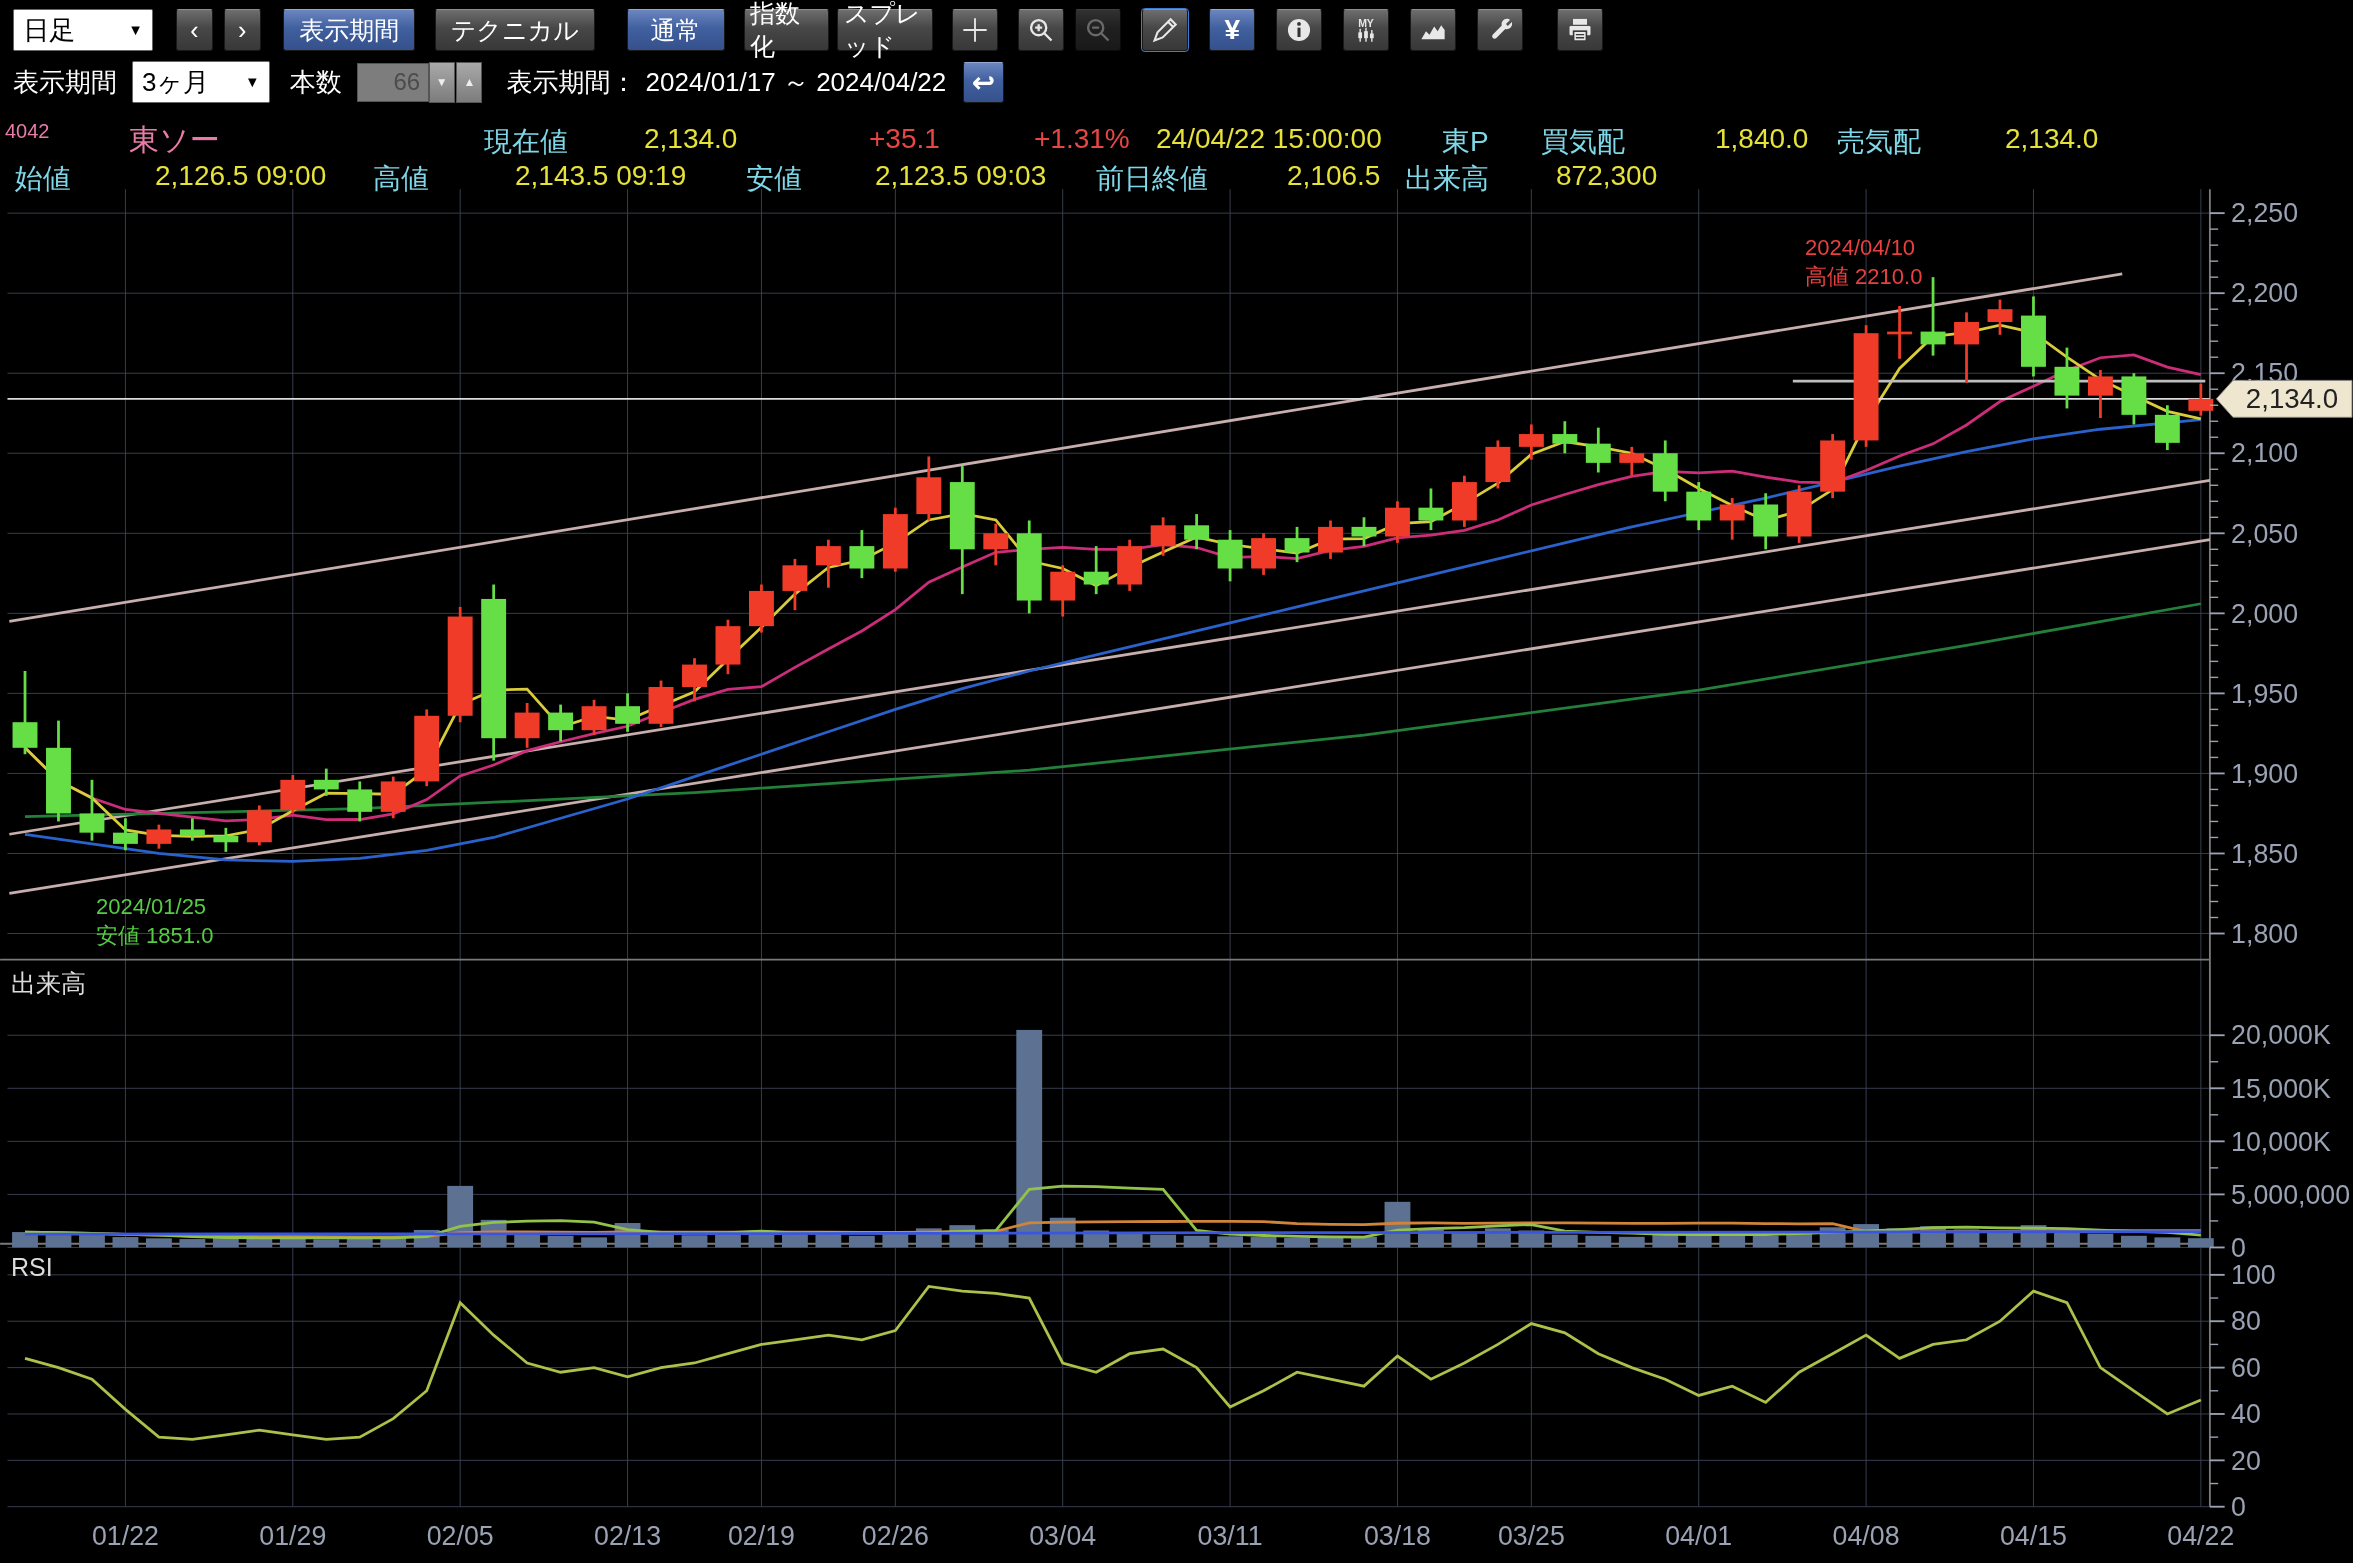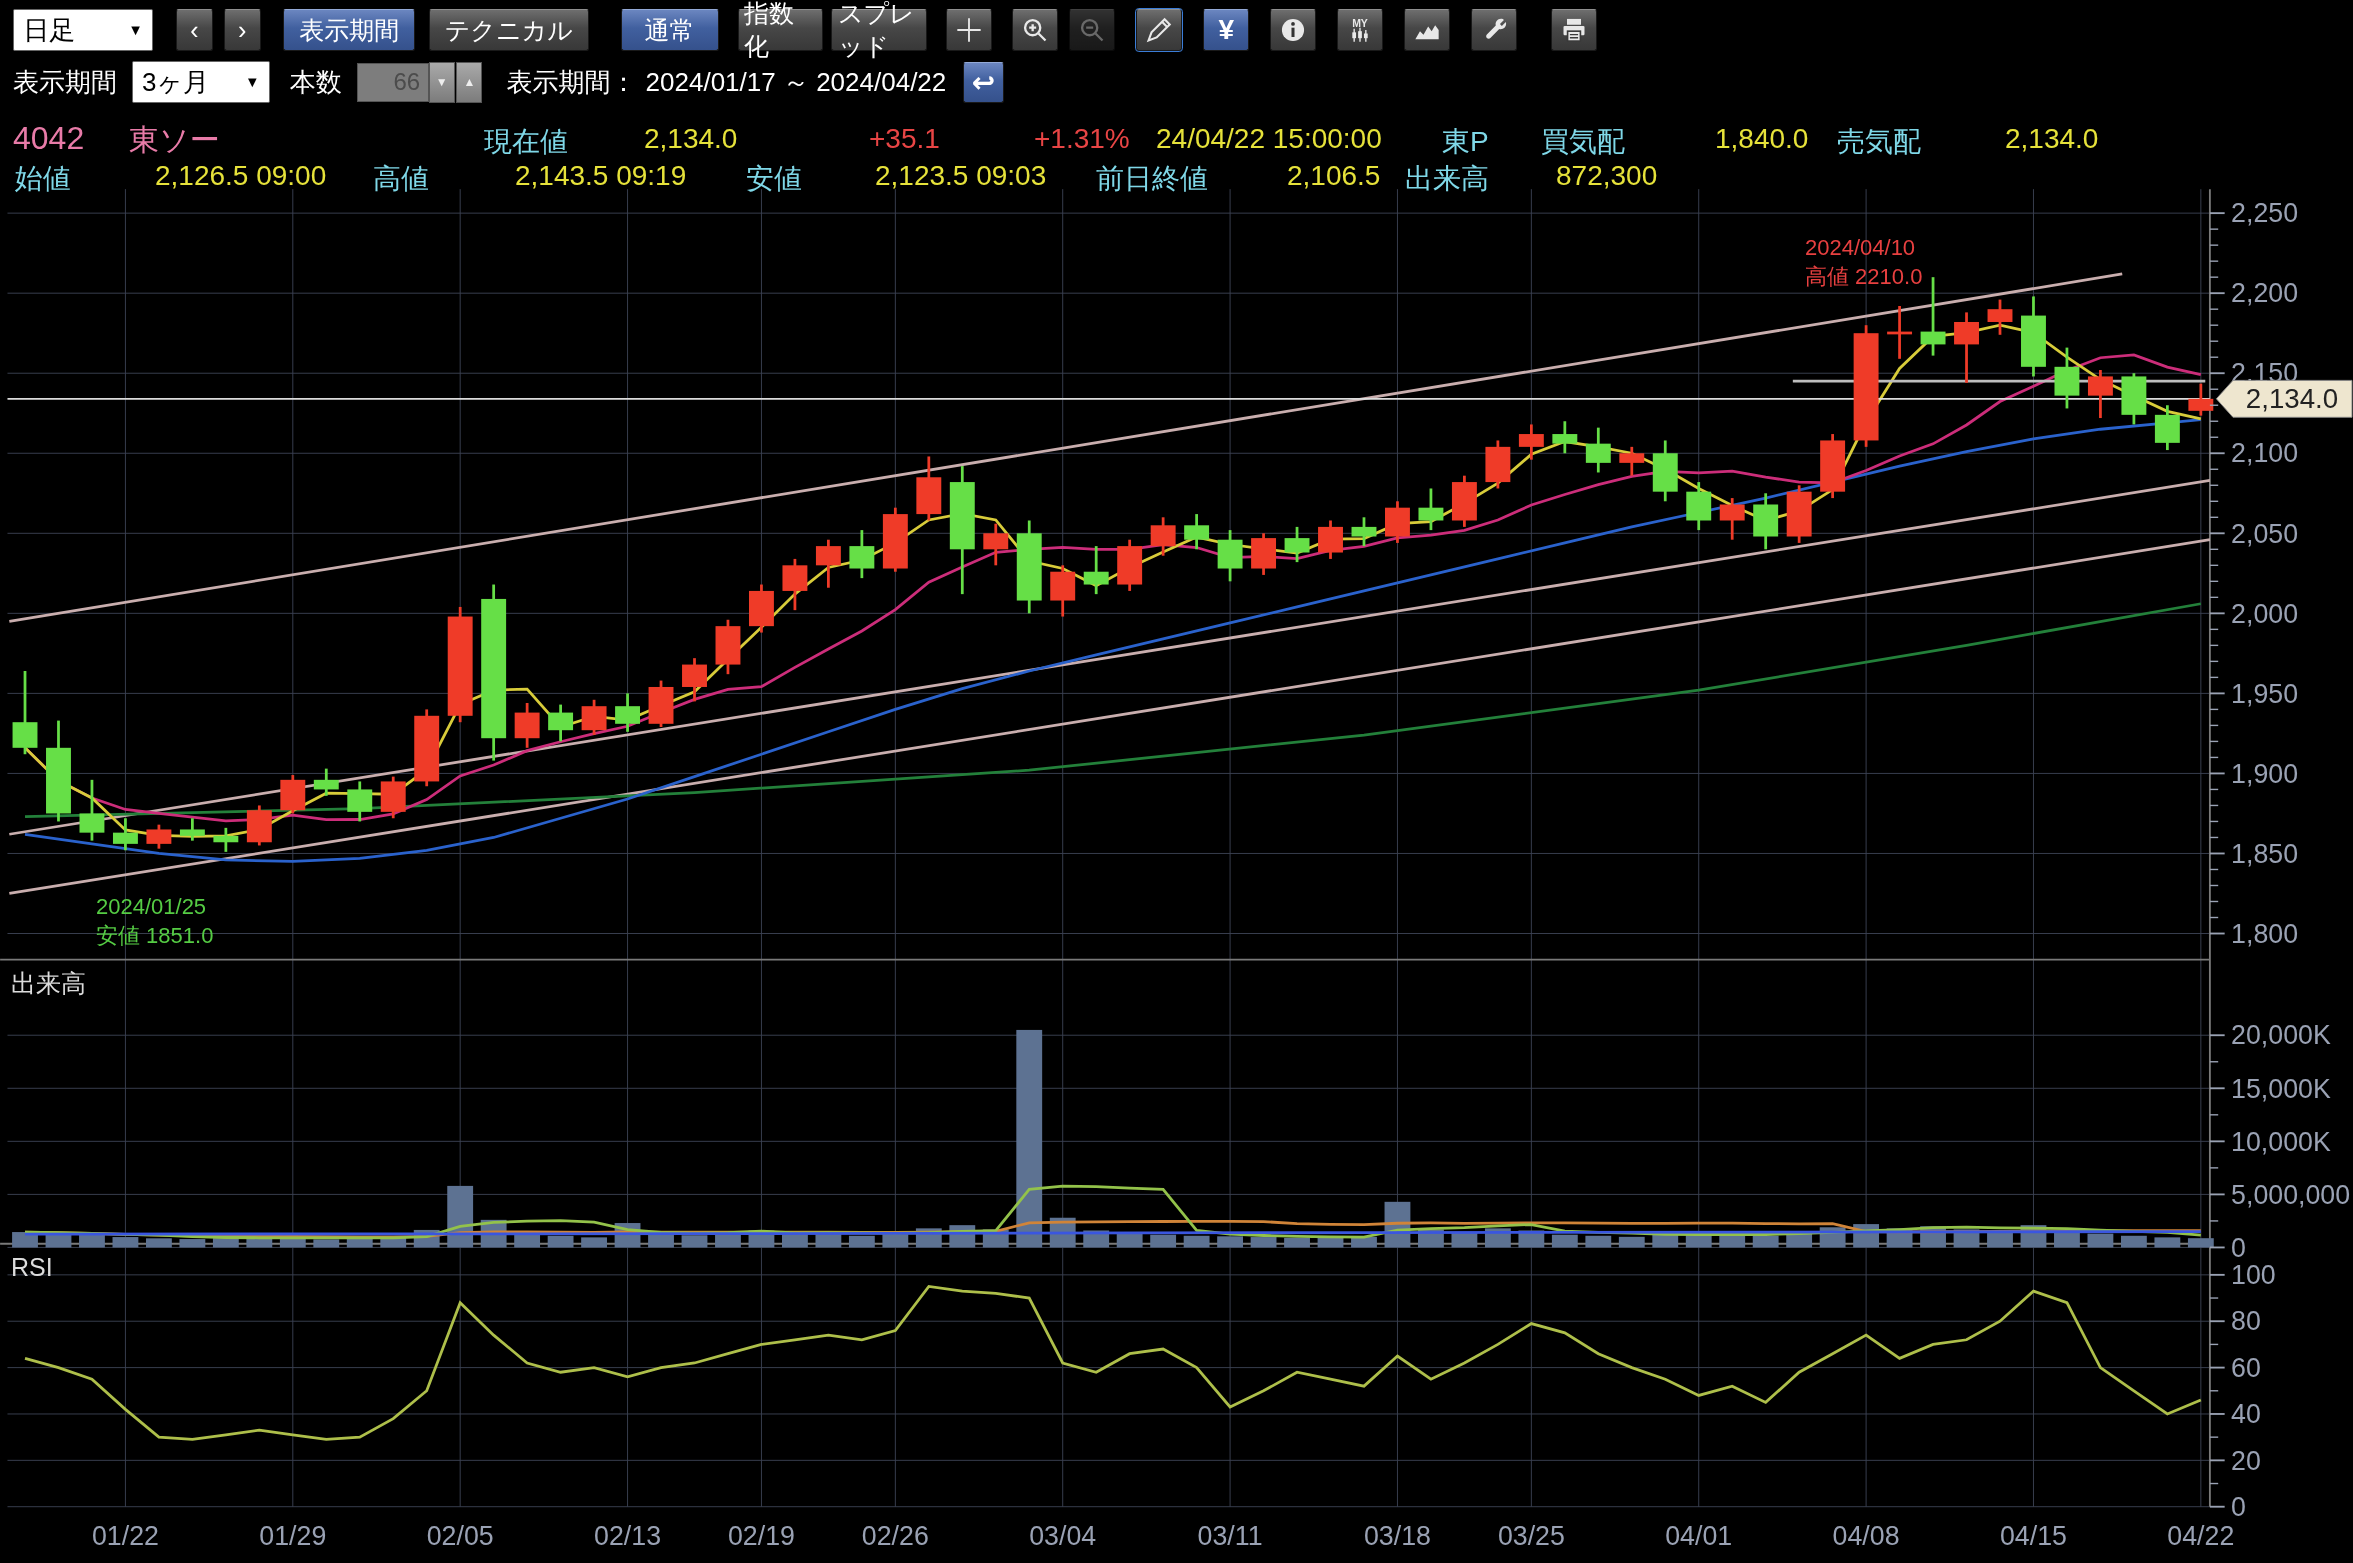--- a/index.html
+++ b/index.html
@@ -398,21 +398,21 @@
   </div>
   <div class="btn" style="width:37px;margin-left:14.8px;padding:4.6px 0;">
       <span>‹</span>
     </div>
   <div class="btn" style="width:37px;margin-left:2.8px;padding:4.6px 0;">
       <span>›</span>
     </div>
   <div class="btn active" style="margin-left:14.8px;">
       <span>表示期間</span>
     </div>
-  <div class="btn" style="margin-left:6px;">
+  <div class="btn" style="margin-left:12px;">
       <span>テクニカル</span>
     </div>
   <div class="btn active" style="margin-left:24px;width:98px;">
       <span>通常</span>
     </div>
   <div class="btn" style="margin-left:11px;width:85px;padding:4.6px 5.5px;">
       <span>指数化</span>
     </div>
   <div class="btn" style="margin-left:0.9px;width:96px;padding:4.6px 5.5px;">
       <span>スプレッド</span>
@@ -497,21 +497,21 @@
       <span>▲</span>
     </div>
   <span class="lbl" style="margin-left:24px;">表示期間：</span>
   <span class="lbl" style="margin-left:9.2px;">2024/01/17 ～ 2024/04/22</span>
   <div class="btn active ibtn" style="margin-left:16.6px;width:41px;height:41px;font-size:28px;font-weight:bold;">
     <span>↩</span>
   </div>
 </div>
 
 <div>
-  <span class="q pk" style="left:13px;top:120px;font-size:32px;">4042</span>
+  <span class="q pk" style="left:5px;top:120px;font-size:20px;">4042</span>
   <span class="q pk" style="left:129px;top:120px;font-size:30px;">東ソー</span>
   <span class="q cy" style="left:484px;top:123px;">現在値</span>
   <span class="q yl" style="left:644px;top:123px;">2,134.0</span>
   <span class="q rd" style="left:869px;top:123px;">+35.1</span>
   <span class="q rd" style="left:1034px;top:123px;">+1.31%</span>
   <span class="q yl" style="left:1156px;top:123px;">24/04/22 15:00:00</span>
   <span class="q cy" style="left:1442px;top:123px;">東P</span>
   <span class="q cy" style="left:1541px;top:123px;">買気配</span>
   <span class="q yl" style="left:1715px;top:123px;">1,840.0</span>
   <span class="q cy" style="left:1837px;top:123px;">売気配</span>

